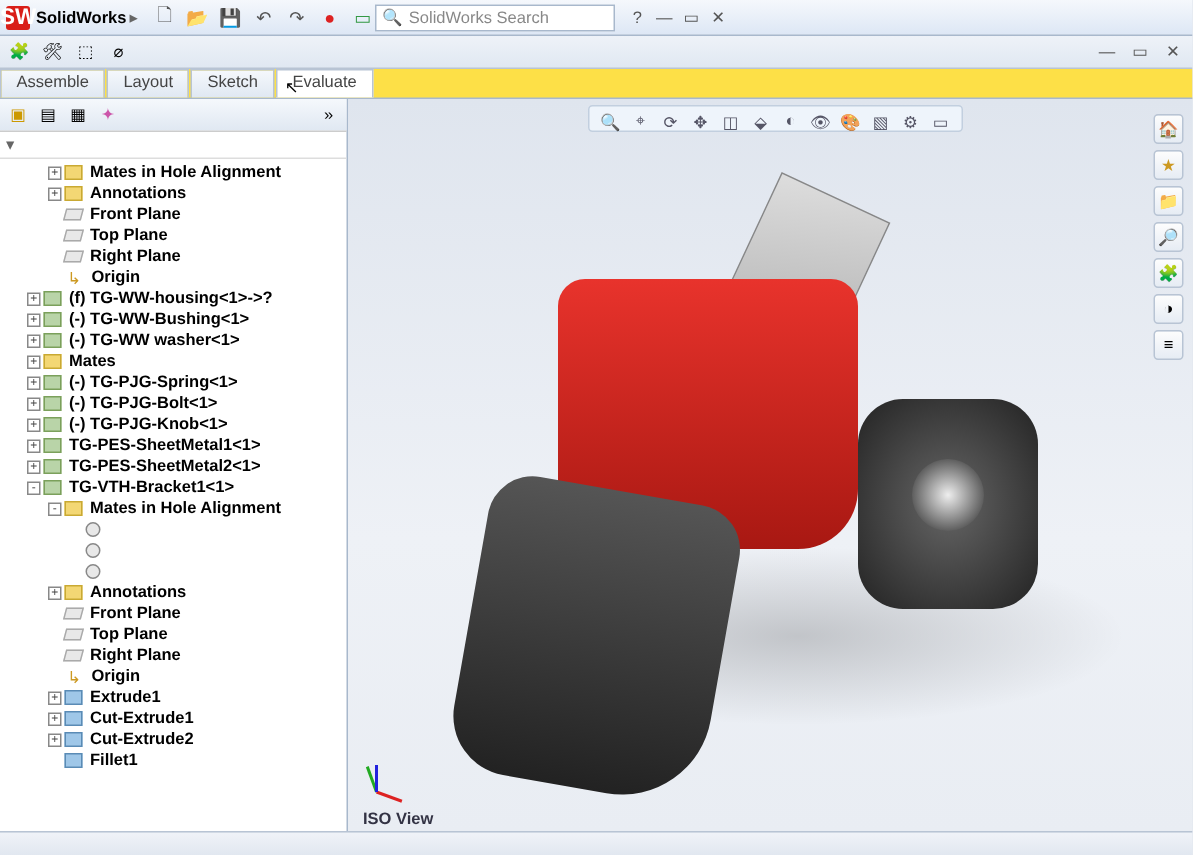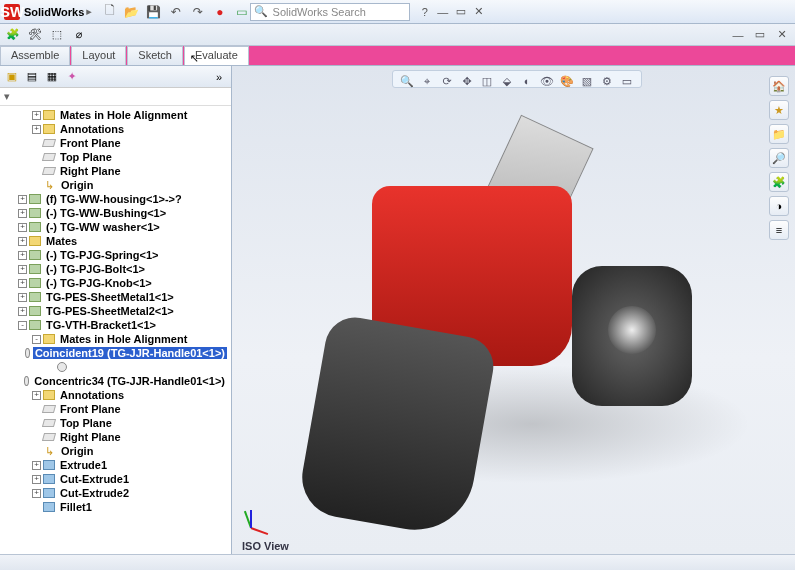--- a/index.html
+++ b/index.html
@@ -14,21 +14,21 @@
 .titlebar .doc { flex: 1; text-align: center; color: #333; }
 .search { height: 18px; width: 160px; border: 1px solid #a8b8cc; background: #fff; display: flex; align-items: center; font-size: 10px; color: #888; padding: 0 4px; margin-right: 6px; }
 .search .mag { margin-right: 4px; }
 .winbtn { width: 18px; height: 16px; display: flex; align-items: center; justify-content: center; color: #555; font-size: 11px; }
 
 
 .menubar { height: 22px; background: linear-gradient(#eef2f8,#e0e8f2); border-bottom: 1px solid #b8c4d4; display:flex; align-items:center; padding:0 4px; gap:4px;}
 .menubar .mi { width:18px; height:18px; display:flex;align-items:center;justify-content:center; }
 
 
-.tabs { height: 20px; background: #ec4899; display: flex; border-bottom: 1px solid #a8b8cc; }
+.tabs { height: 20px; background: #fde047; display: flex; border-bottom: 1px solid #a8b8cc; }
 .tab { padding: 2px 10px; background: linear-gradient(#f5f8fc,#e0e8f2); border: 1px solid #b8c4d4; border-bottom: none; margin-right: 1px; color: #444; }
 .tab.active { background: #fff; font-weight: normal; }
 
 
 .main { flex: 1; display: flex; overflow: hidden; }
 .left { width: 232px; background: #fff; border-right: 1px solid #a8b8cc; display: flex; flex-direction: column; }
 .left-tb { height: 22px; background: linear-gradient(#f5f8fc,#e0e8f2); border-bottom: 1px solid #ccc; display:flex; align-items:center; gap:4px; padding:0 4px;}
 .left-tb .li { width:16px;height:16px;display:flex;align-items:center;justify-content:center;}
 .filter { height: 18px; border-bottom: 1px solid #ddd; padding: 0 4px; color: #666; display:flex;align-items:center;}
 .tree { flex: 1; overflow-y: auto; overflow-x: hidden; padding: 2px 0; }
@@ -228,32 +228,30 @@
         <div class="node">
           <span class="sp" style="width: 32px;"></span>
           <span class="tw">-</span>
           <span class="ic folder"></span>
           <span class="lbl">Mates in Hole Alignment</span>
         </div>
         <div class="node">
           <span class="sp" style="width: 46px;"></span>
           <span class="tw empty"></span>
           <span class="ic mate"></span>
-          <span class="lbl sel">Coincident19 (TG-JJR-Handle01&lt;1&gt;)</span>
         </div>
         <div class="node">
           <span class="sp" style="width: 46px;"></span>
           <span class="tw empty"></span>
           <span class="ic mate"></span>
         </div>
         <div class="node">
           <span class="sp" style="width: 46px;"></span>
           <span class="tw empty"></span>
           <span class="ic mate"></span>
-          <span class="lbl">Concentric34 (TG-JJR-Handle01&lt;1&gt;)</span>
         </div>
         <div class="node">
           <span class="sp" style="width: 32px;"></span>
           <span class="tw">+</span>
           <span class="ic folder"></span>
           <span class="lbl">Annotations</span>
         </div>
         <div class="node">
           <span class="sp" style="width: 32px;"></span>
           <span class="tw empty"></span>

